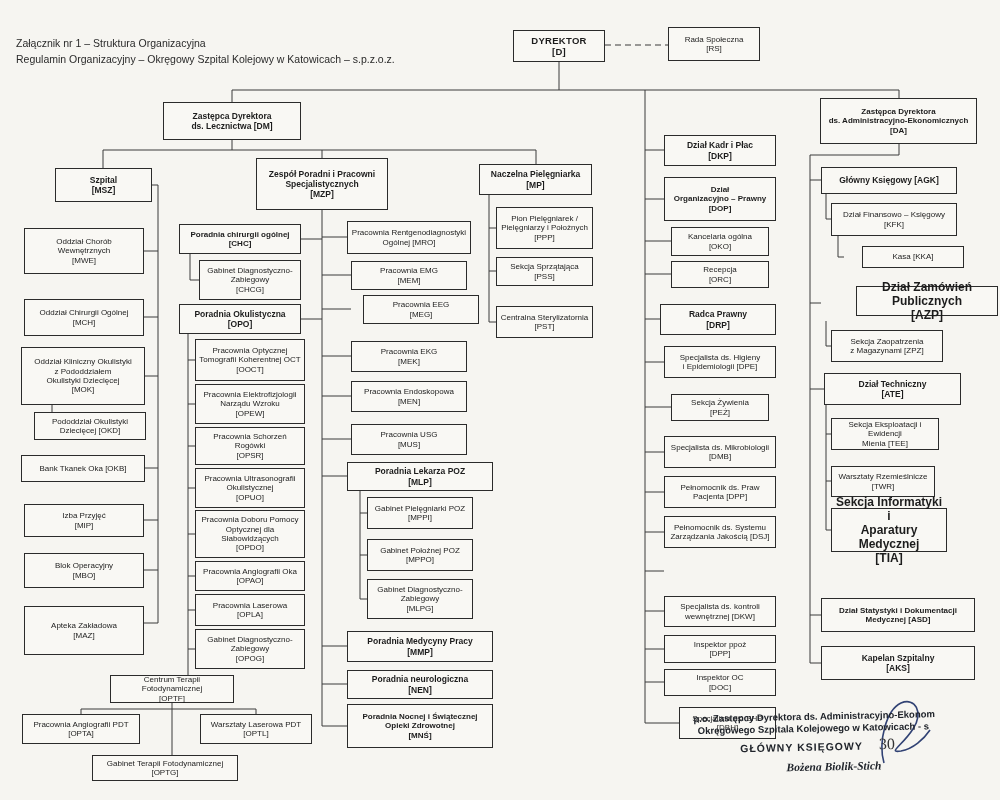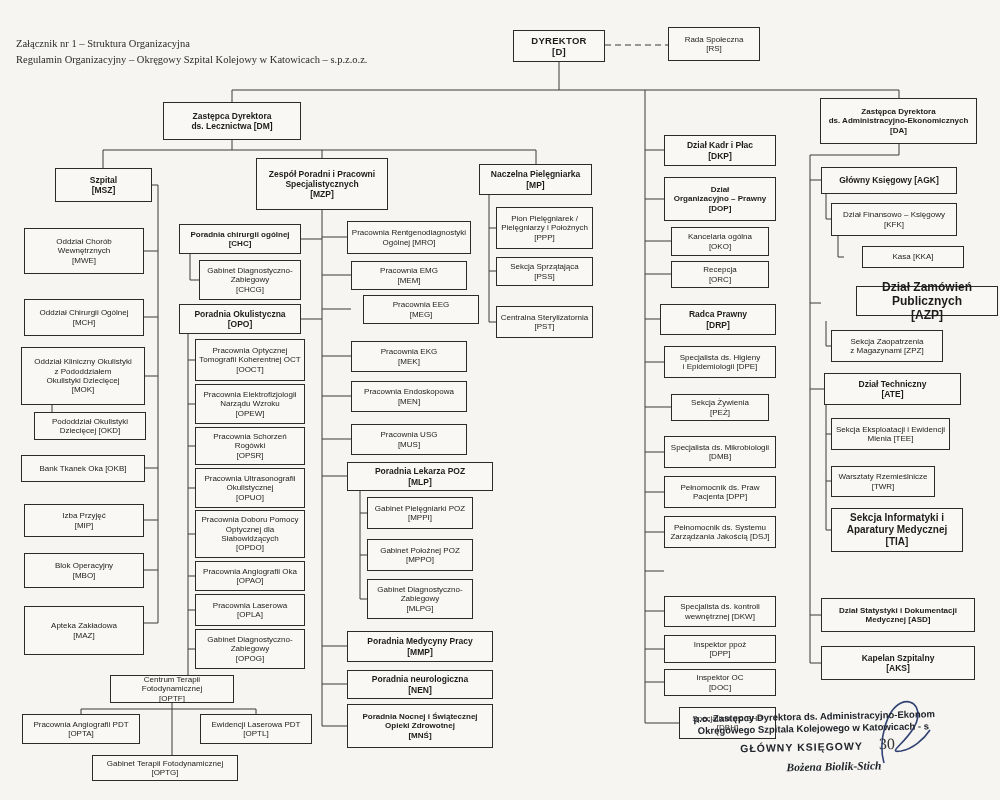--- a/index.html
+++ b/index.html
@@ -1,18 +1,18 @@
 <!DOCTYPE html>
 <html><head>
 <meta charset="utf-8">
 <style>
   html,body{margin:0;padding:0;background:#e8e7e3;}
   .page{position:relative;width:1000px;height:800px;background:#f6f5f1;overflow:hidden;
         font-family:"Liberation Sans",sans-serif;}
-  .hdr{position:absolute;left:16px;top:36px;font-family:Liberation Serif, serif;
+  .hdr{position:absolute;left:16px;top:36px;font-family:Liberation Sans, sans-serif;
        font-size:10.5px;color:#2a2a2a;line-height:1.5;}
   svg.wires{position:absolute;left:0;top:0;z-index:0;}
   .node{position:absolute;z-index:2;border:1px solid #2b2b2b;background:#f9f8f4;
         display:flex;align-items:center;justify-content:center;text-align:center;
         font-size:8px;line-height:1.18;color:#1c1c1c;white-space:pre-line;
         padding:1px 2px;box-sizing:border-box;}
   .b{font-weight:bold;font-size:8.5px;}
   .lg{font-size:9.5px;letter-spacing:.3px;}
   .stamp{position:absolute;left:694px;top:710px;width:306px;z-index:3;color:#20242b;
          transform:rotate(-1.2deg);}
@@ -131,21 +131,21 @@
 [OPAO]</div>
   <div class="node" style="left:195px;top:594px;width:110px;height:32px">Pracownia Laserowa
 [OPLA]</div>
   <div class="node" style="left:195px;top:629px;width:110px;height:40px">Gabinet Diagnostyczno-
 Zabiegowy
 [OPOG]</div>
   <div class="node" style="left:110px;top:675px;width:124px;height:28px">Centrum Terapii Fotodynamicznej
 [OPTF]</div>
   <div class="node" style="left:22px;top:714px;width:118px;height:30px">Pracownia Angiografii PDT
 [OPTA]</div>
-  <div class="node" style="left:200px;top:714px;width:112px;height:30px">Ewidencji Laserowa PDT
+  <div class="node" style="left:200px;top:714px;width:112px;height:30px">Warsztaty Laserowa PDT
 [OPTL]</div>
   <div class="node" style="left:92px;top:755px;width:146px;height:26px">Gabinet Terapii Fotodynamicznej
 [OPTG]</div>
 
   <div class="node" style="left:347px;top:221px;width:124px;height:33px">Pracownia Rentgenodiagnostyki
 Ogólnej [MRO]</div>
   <div class="node" style="left:351px;top:261px;width:116px;height:29px">Pracownia EMG
 [MEM]</div>
   <div class="node" style="left:363px;top:295px;width:116px;height:29px">Pracownia EEG
 [MEG]</div>
@@ -213,25 +213,25 @@
   <div class="node b" style="left:821px;top:167px;width:136px;height:27px">Główny Księgowy [AGK]</div>
   <div class="node" style="left:831px;top:203px;width:126px;height:33px">Dział Finansowo – Księgowy
 [KFK]</div>
   <div class="node" style="left:862px;top:246px;width:102px;height:22px">Kasa [KKA]</div>
   <div class="node b" style="left:856px;top:286px;width:142px;height:30px;font-size:12px">Dział Zamówień Publicznych
 [AZP]</div>
   <div class="node" style="left:831px;top:330px;width:112px;height:32px">Sekcja Zaopatrzenia
 z Magazynami [ZPZ]</div>
   <div class="node b" style="left:824px;top:373px;width:137px;height:32px">Dział Techniczny
 [ATE]</div>
-  <div class="node" style="left:831px;top:418px;width:119px;height:32px">Sekcja Eksploatacji i Ewidencji
+  <div class="node" style="left:831px;top:418px;width:108px;height:32px">Sekcja Eksploatacji i Ewidencji
 Mienia [TEE]</div>
   <div class="node" style="left:831px;top:466px;width:104px;height:31px">Warsztaty Rzemieślnicze
 [TWR]</div>
-  <div class="node b" style="left:831px;top:508px;width:132px;height:44px;font-size:10px">Sekcja Informatyki i
+  <div class="node b" style="left:831px;top:508px;width:116px;height:44px;font-size:12px">Sekcja Informatyki i
 Aparatury Medycznej
 [TIA]</div>
   <div class="node b" style="left:821px;top:598px;width:154px;height:34px;font-size:8px">Dział Statystyki i Dokumentacji
 Medycznej [ASD]</div>
   <div class="node b" style="left:821px;top:646px;width:154px;height:34px">Kapelan Szpitalny
 [AKS]</div>
 
   <div class="stamp">
     <div class="s1">p.o. Zastępcy Dyrektora ds. Administracyjno-Ekonom</div>
     <div class="s2">Okręgowego Szpitala Kolejowego w Katowicach - s</div>

